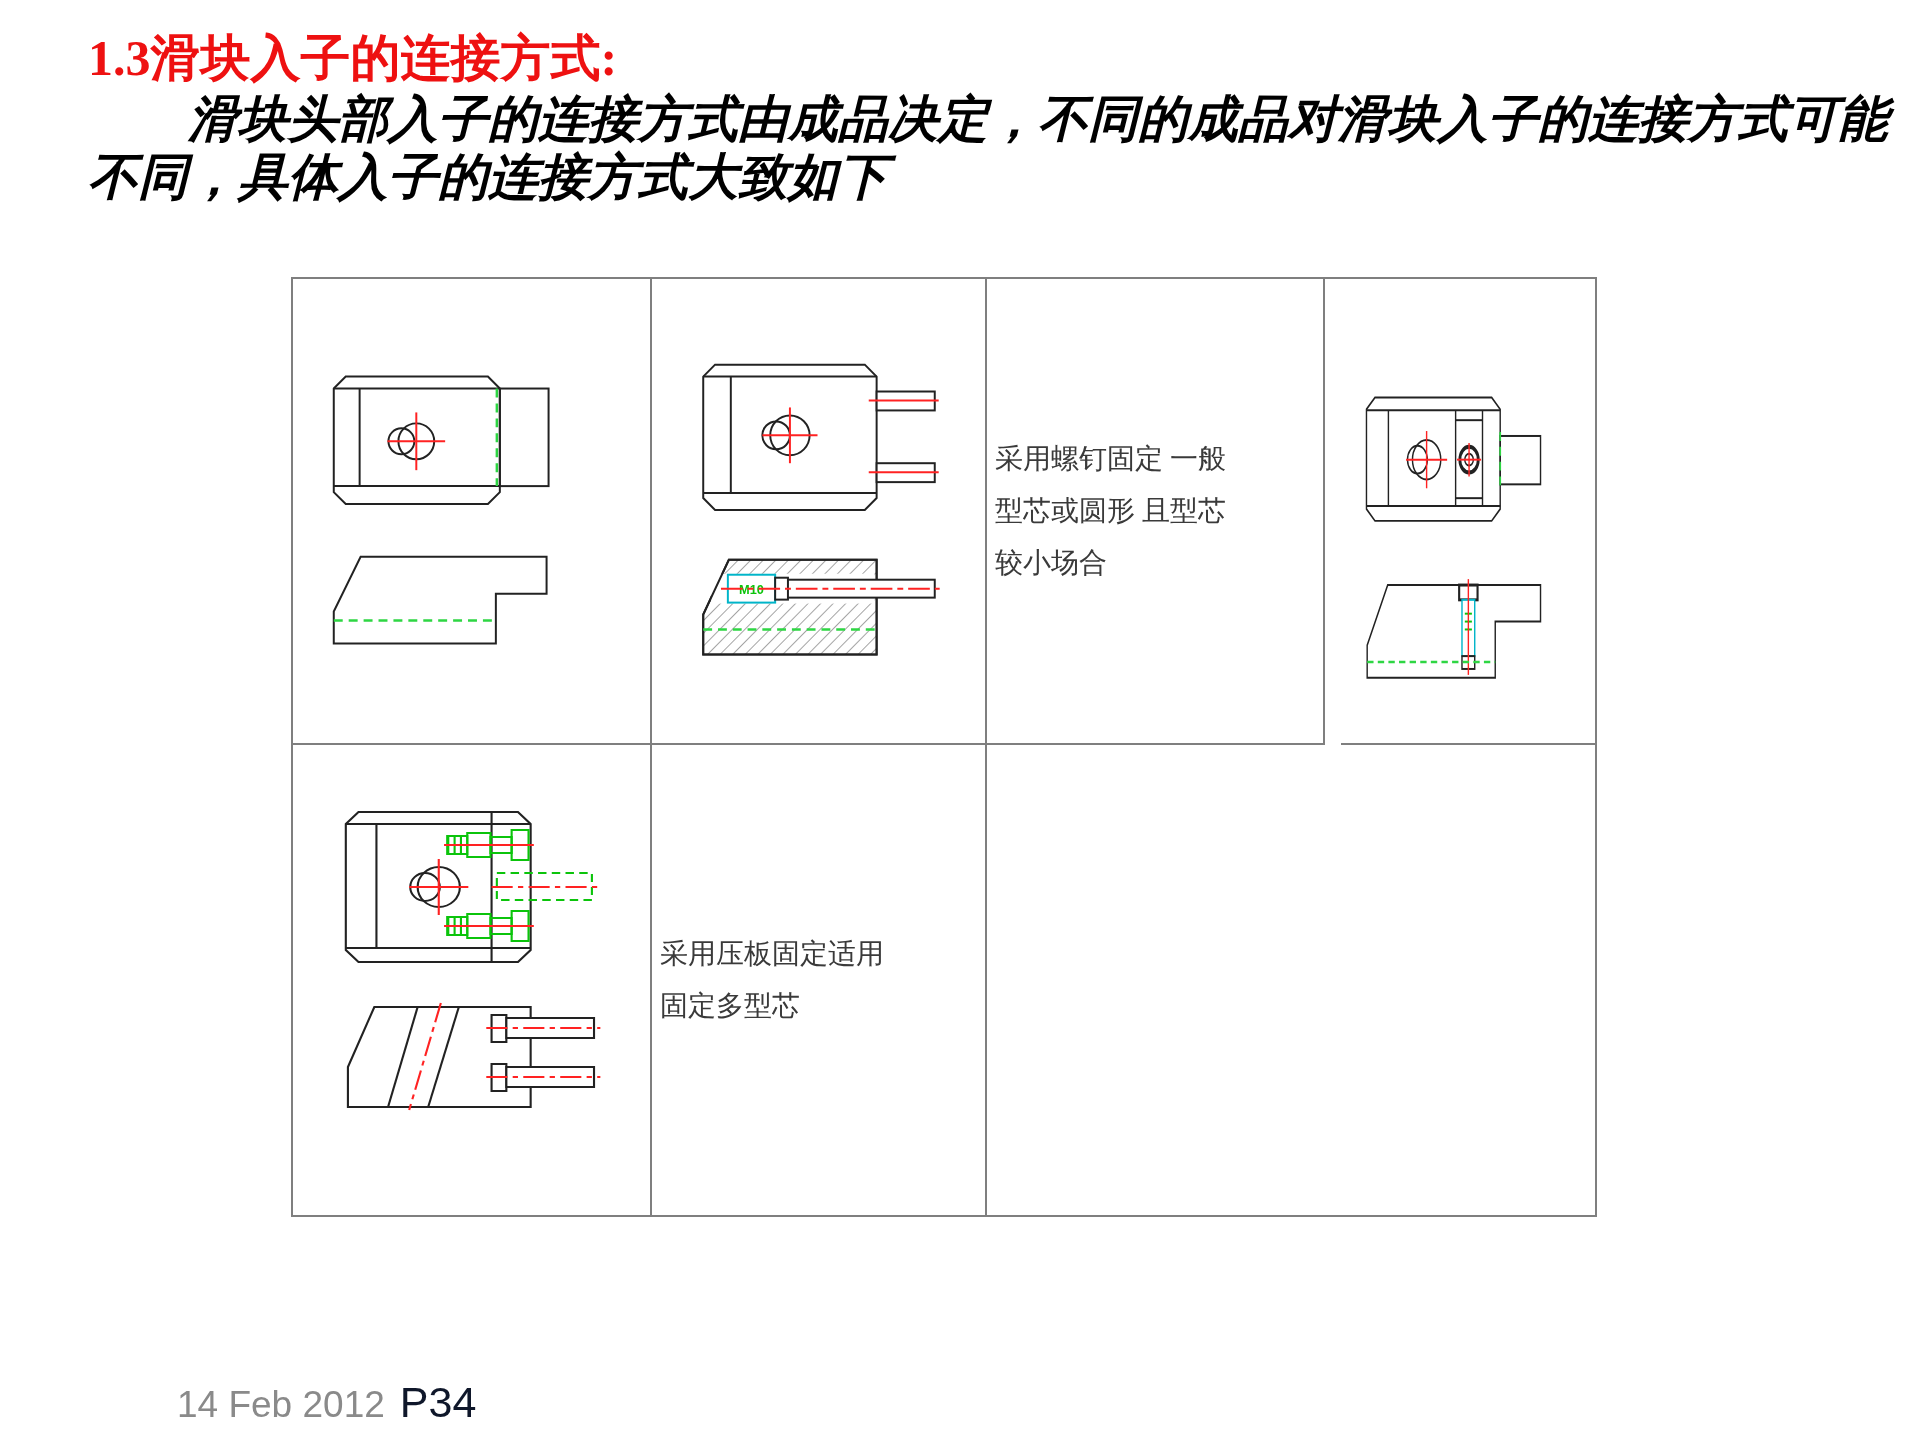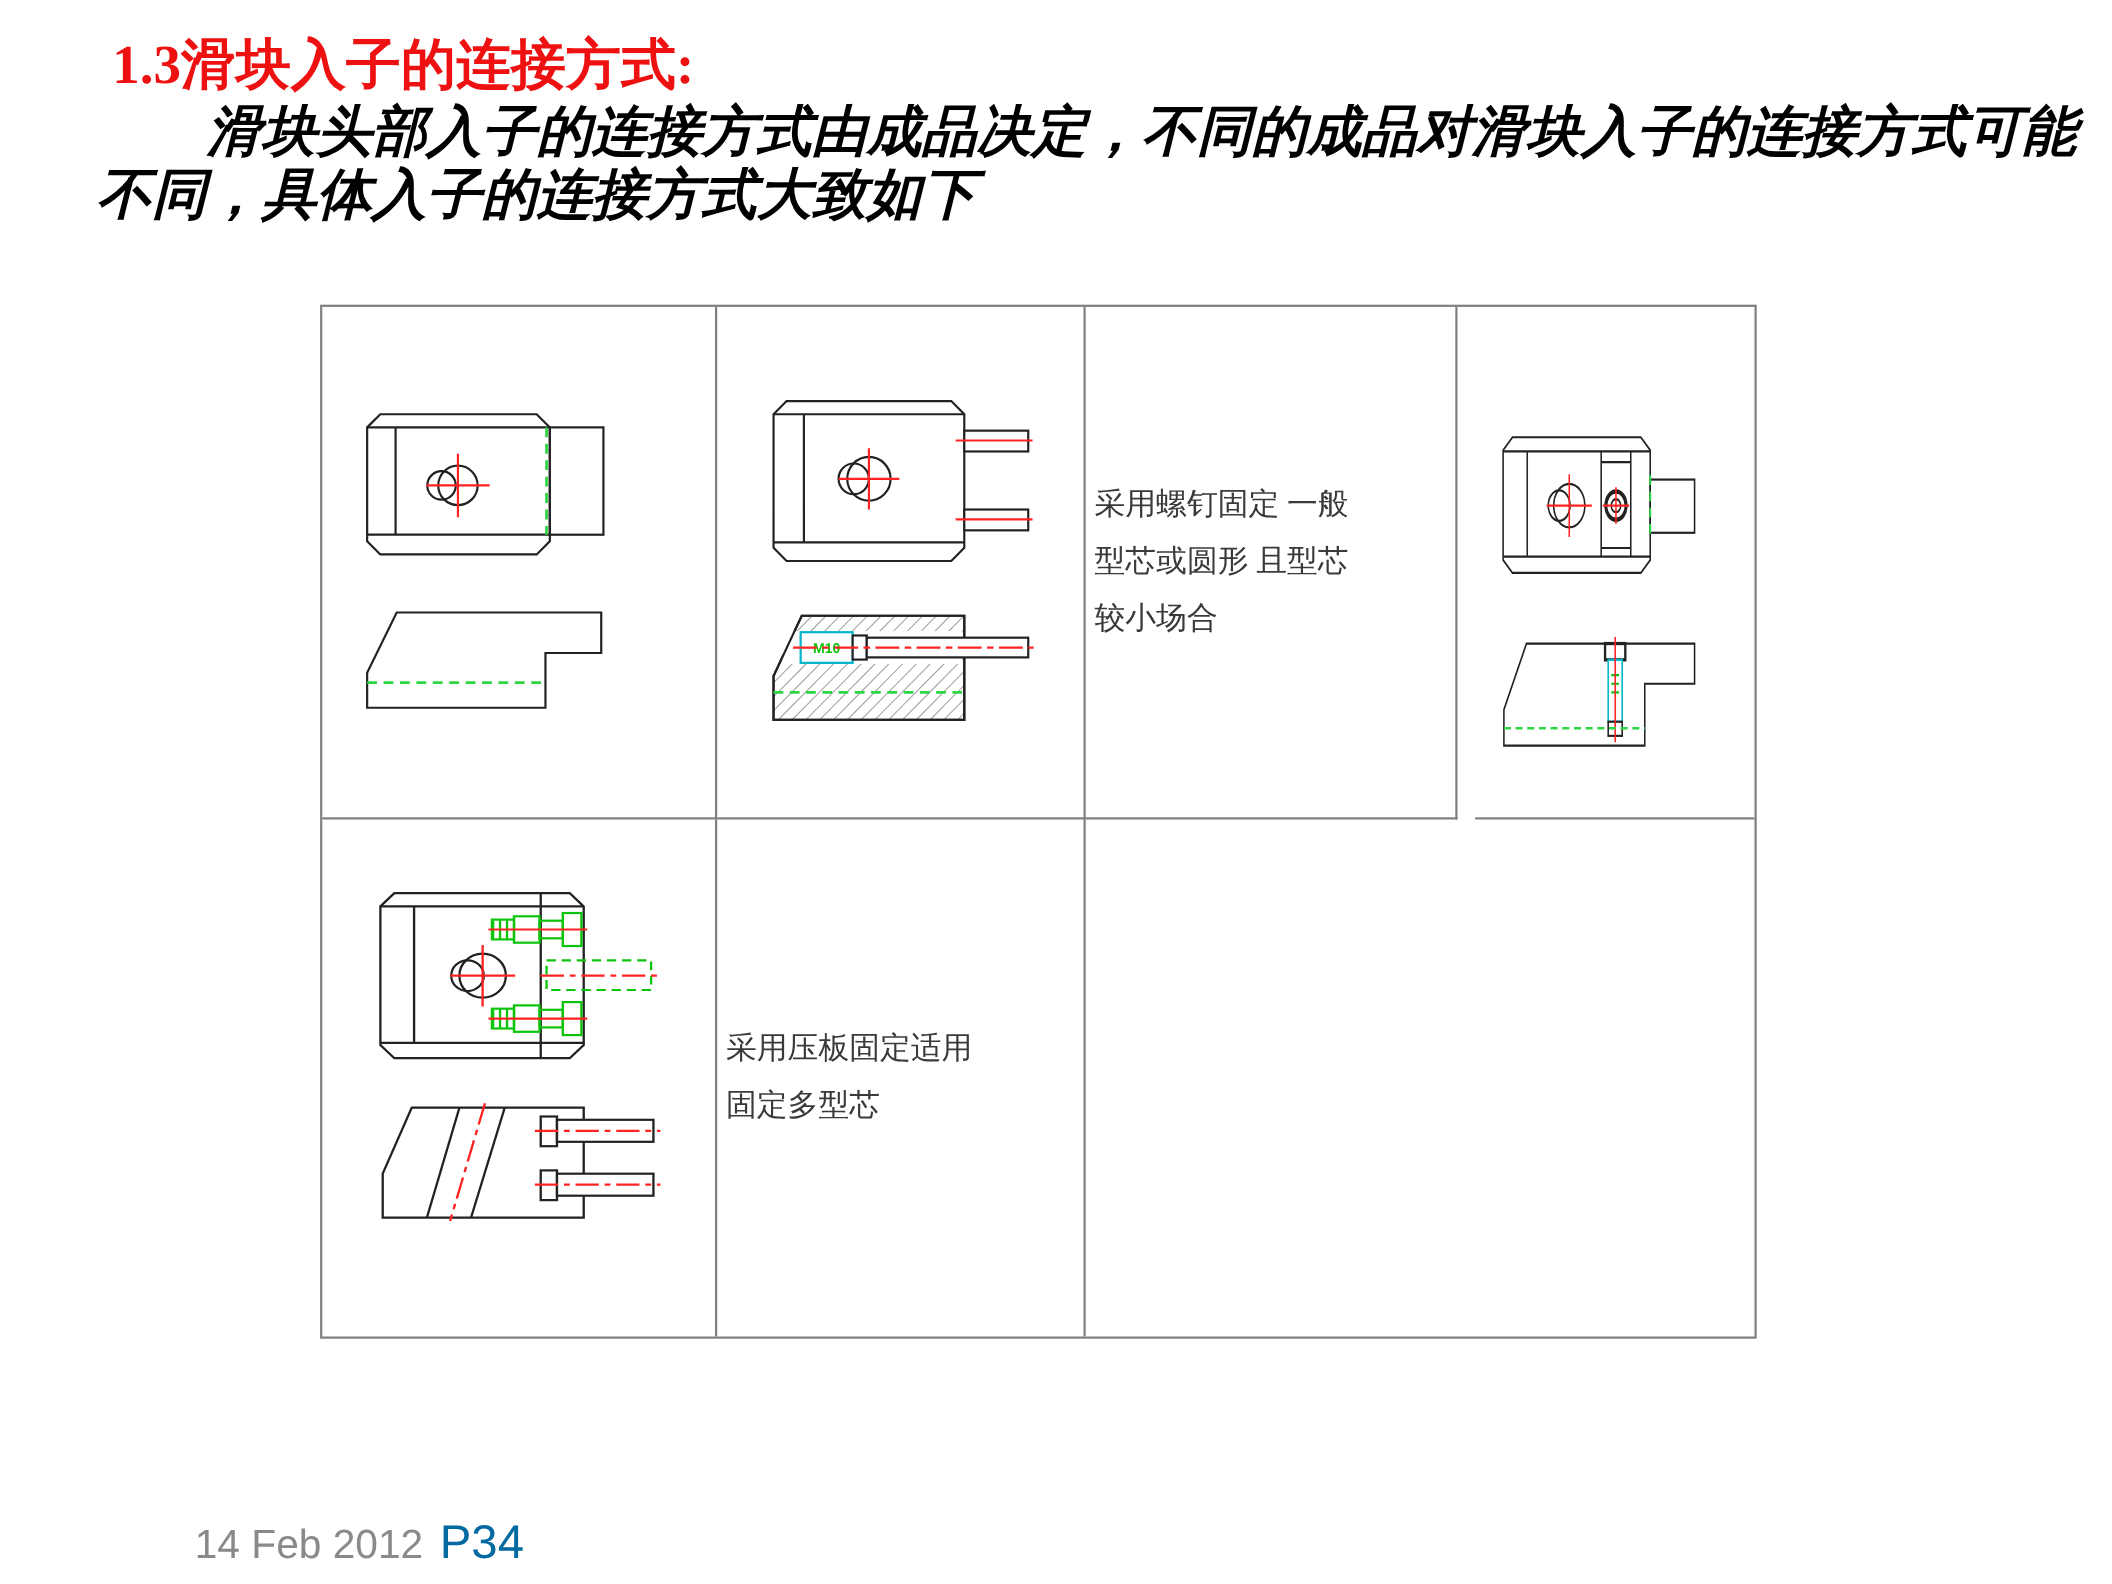--- a/index.html
+++ b/index.html
@@ -1,36 +1,36 @@
 <!DOCTYPE html>
 <html><head>
 <meta charset="utf-8">
 <style>
   html,body{margin:0;padding:0;background:#fff;}
   body{width:1920px;height:1440px;position:relative;overflow:hidden;
        font-family:"Liberation Serif",serif;}
-  .title{position:absolute;left:102px;top:26px;width:1800px;
+  .title{position:absolute;left:88px;top:26px;width:1800px;
          font-size:50px;line-height:64px;font-weight:bold;color:#ee1111;font-family:Liberation Serif, serif;}
   .body-text{position:absolute;left:88px;top:90px;width:1815px;
          font-size:50px;line-height:58px;font-weight:bold;color:#000;
          text-indent:100px;font-style:italic;}
   .conn-table{position:absolute;left:291px;top:277px;width:1302px;height:936px;
          display:grid;grid-template-columns:359px 335px 338px 270px;
          grid-template-rows:466px 470px;border:2px solid #7f7f7f;}
   .cell{border-right:2px solid #7f7f7f;border-bottom:2px solid #7f7f7f;
         box-sizing:border-box;position:relative;overflow:hidden;}
   .cell:nth-child(4n){border-right:none;margin-left:16px;}
   .cell:nth-child(n+5){border-bottom:none;}
   .text-cell{display:flex;align-items:center;padding:0 8px;
         font-size:28px;line-height:52px;color:#3a3a3a;white-space:pre-line;}
   .draw-cell svg{display:block;width:100%;height:100%;}
   .footer{position:absolute;left:177px;top:1378px;display:flex;
         align-items:baseline;gap:15px;font-family:"Liberation Sans",sans-serif;}
   .footer-date{font-size:37px;color:#8a8a8a;}
-  .footer-page{font-size:43px;color:#0369a1;}
+  .footer-page{font-size:43px;color:#0f172a;}
   svg text{font-family:"Liberation Sans",sans-serif;font-weight:bold;}
 </style>
 </head>
 <body>
 
 <div class="title">1.3滑块入子的连接方式:</div>
 <div class="body-text">滑块头部入子的连接方式由成品决定，不同的成品对滑块入子的连接方式可能不同，具体入子的连接方式大致如下</div>
 
 <div class="conn-table">
 

